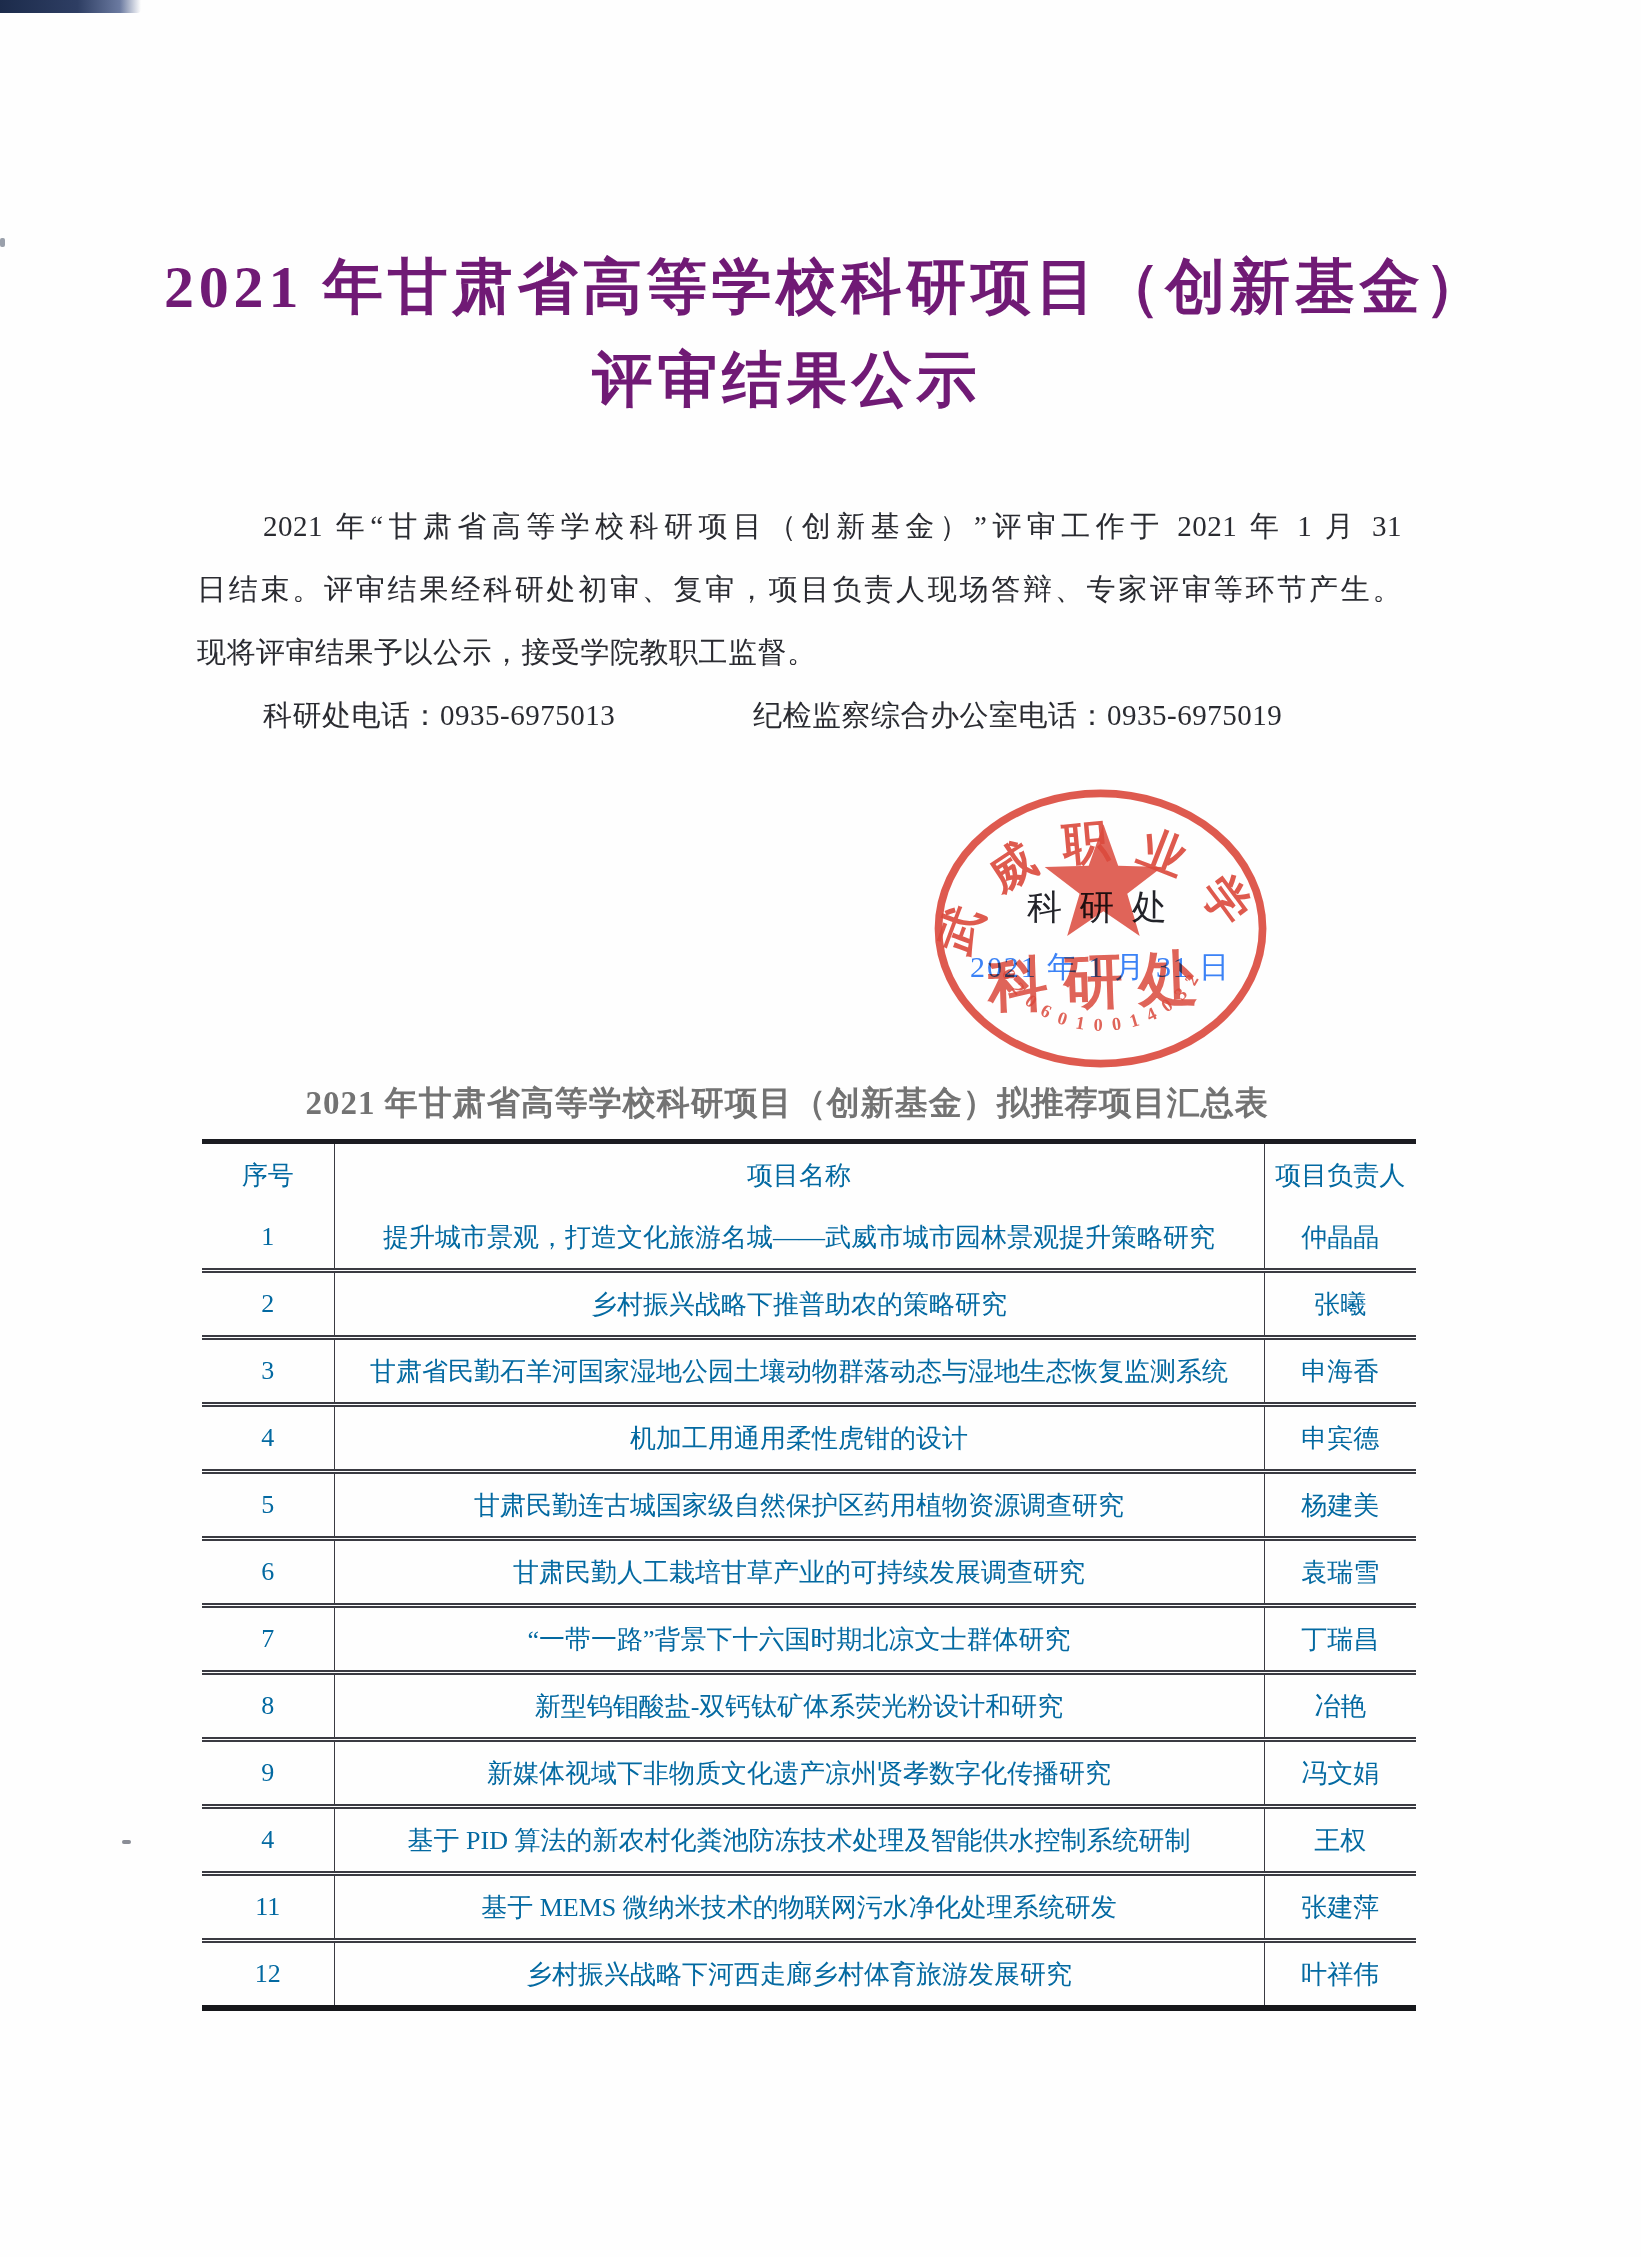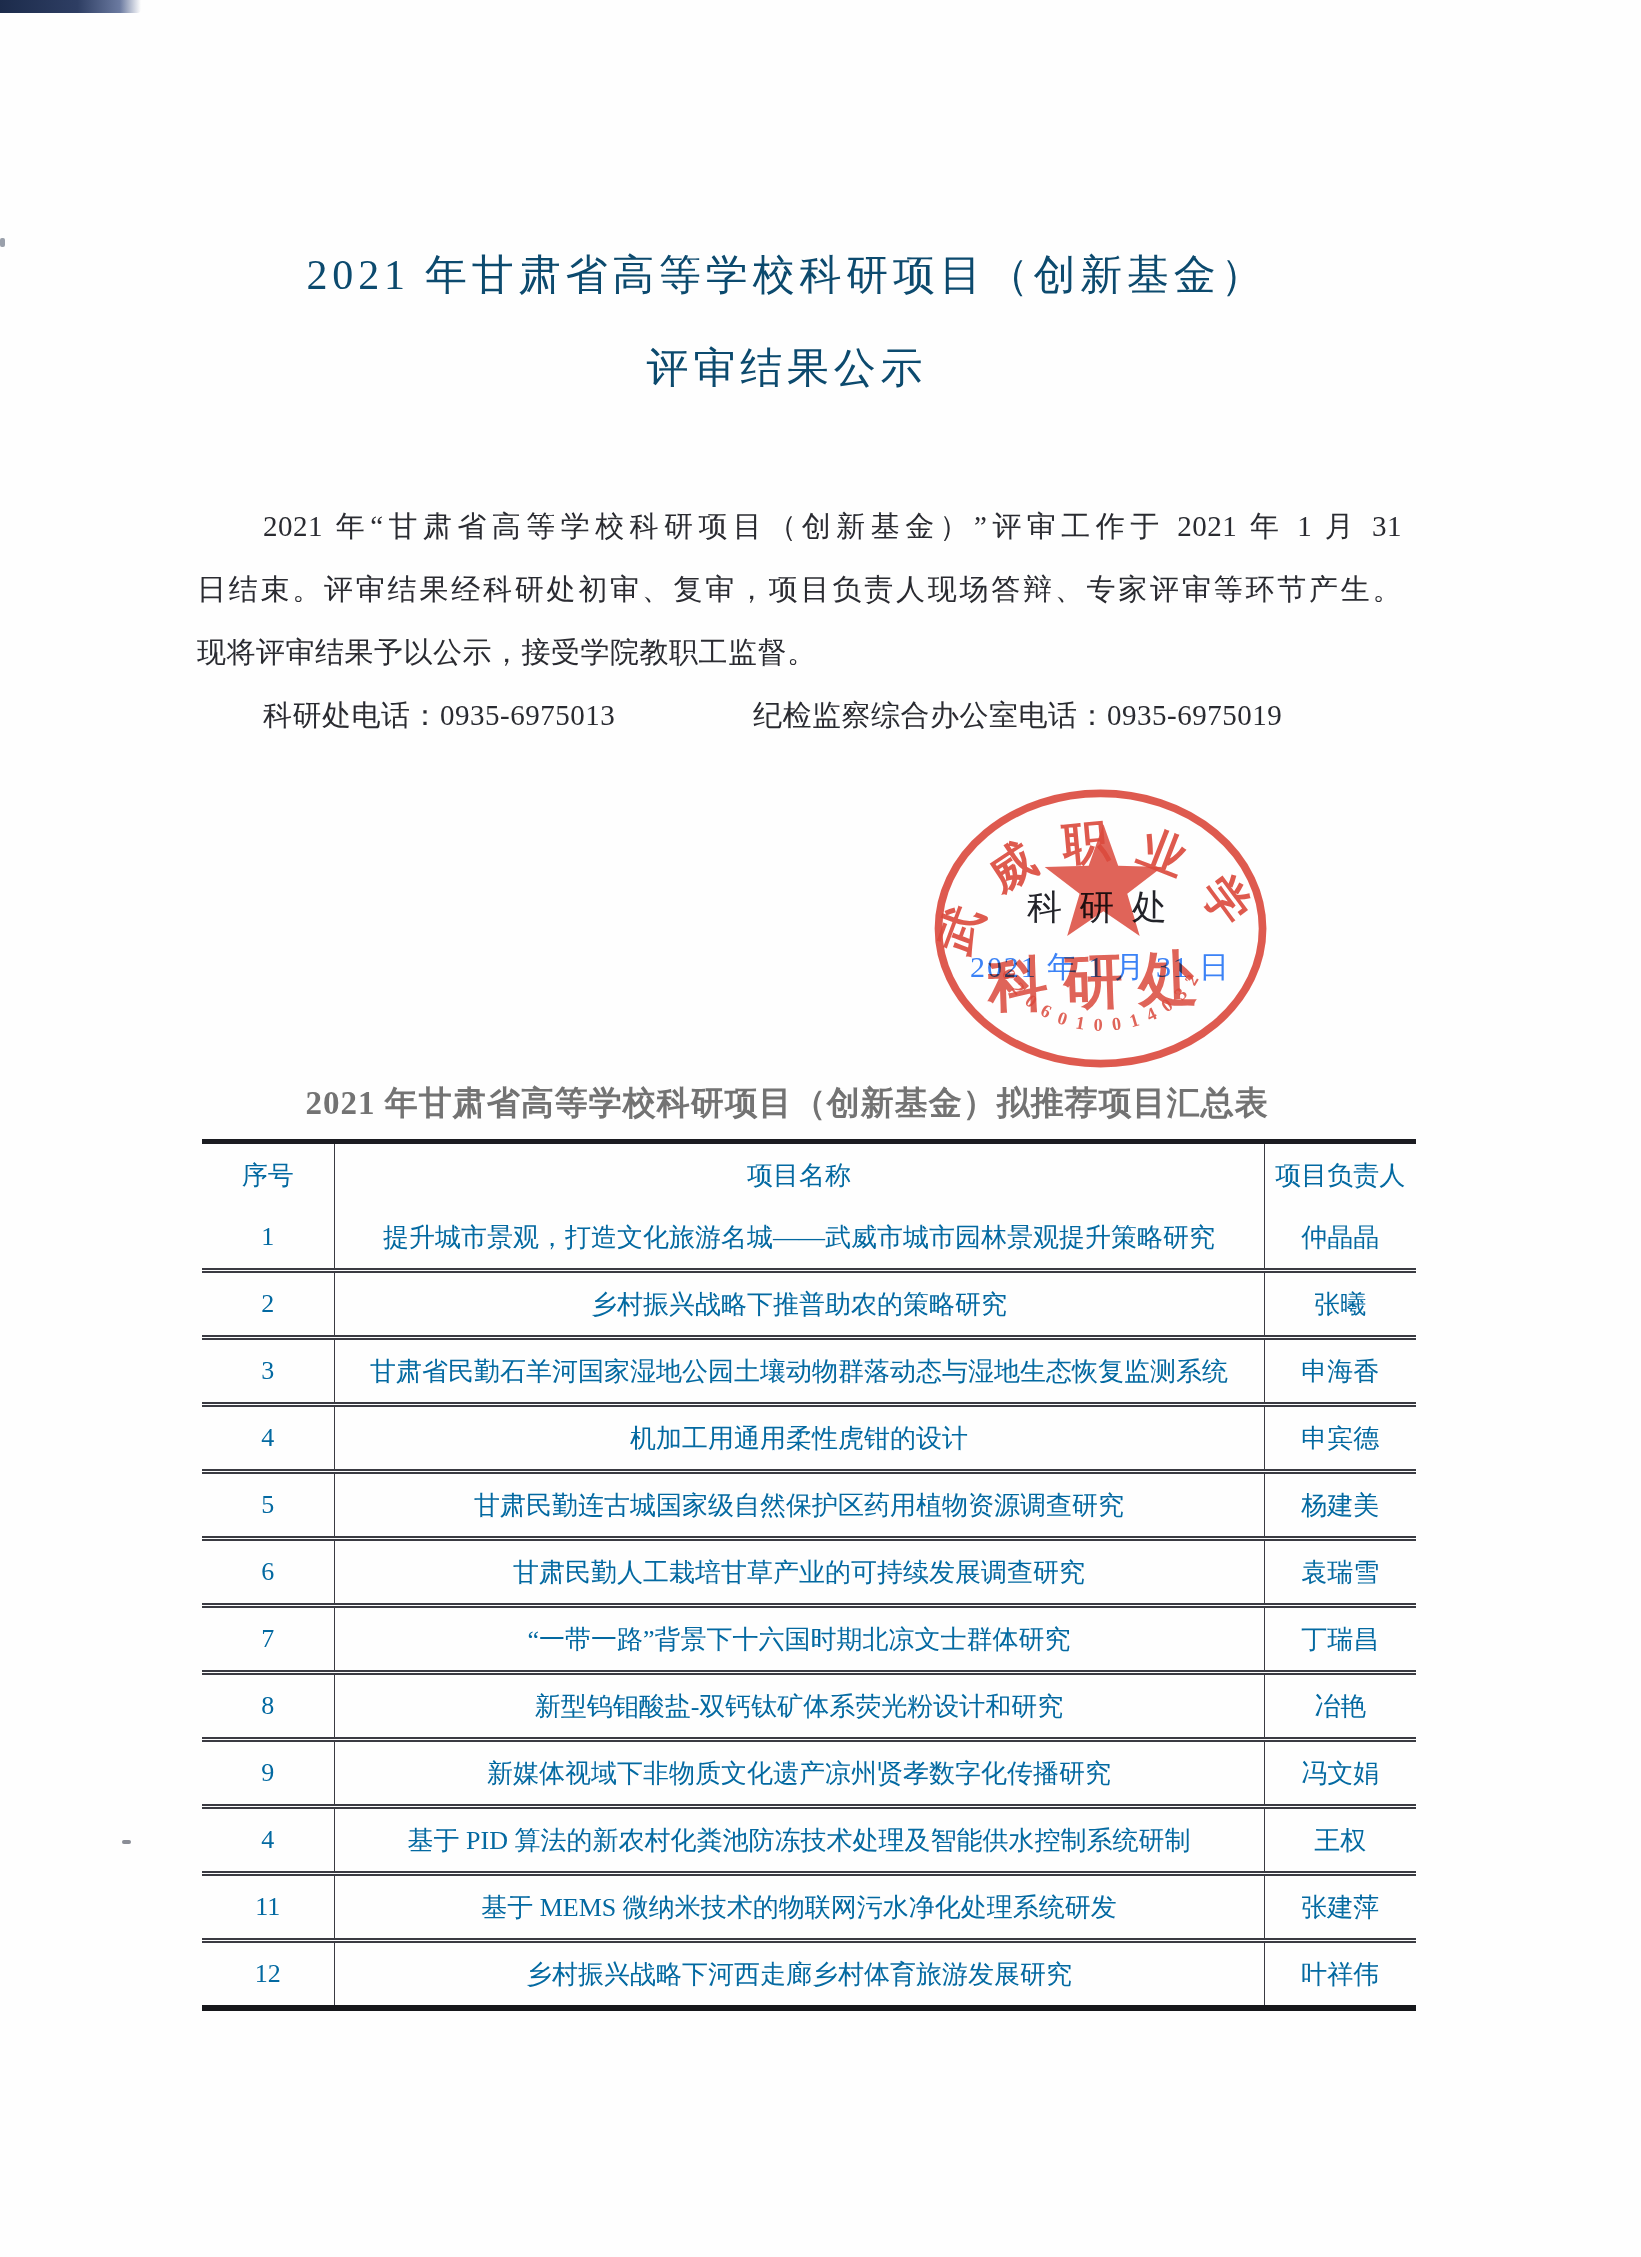--- a/index.html
+++ b/index.html
@@ -14,22 +14,22 @@
   }
   
   .artifact{position:absolute;}
   .art-top{left:0;top:0;width:141px;height:12.6px;background:linear-gradient(90deg,#1c2b4b 0%,#2e3e63 55%,#6b7aa0 85%,transparent 100%);border-radius:0 0 3.9px 0;}
   .art-dot{left:0;top:238px;width:4.8px;height:8.7px;background:#9aa0ab;border-radius:1.9px;}
   .art-dash{left:122px;top:1840px;width:8.7px;height:3.9px;background:#8a8d96;border-radius:1.9px;}
 
   
   .doc-title{
     position:absolute;left:164px;width:1246px;
-    text-align:center;font-weight:normal;
-    font-size:42px;letter-spacing:4.8px;color:#0c4a6e;
+    text-align:center;font-weight:bold;
+    font-size:60px;letter-spacing:4.8px;color:#701a75;
     white-space:nowrap;
   }
   .doc-title.l1{top:247px;}
   .doc-title.l2{top:340px;}
 
   
   .doc-body{position:absolute;left:197px;top:495px;width:1205px;}
   .doc-body p{
     margin:0;font-size:29px;line-height:63px;letter-spacing:0.5px;
     color:#2a2b31;white-space:normal;

